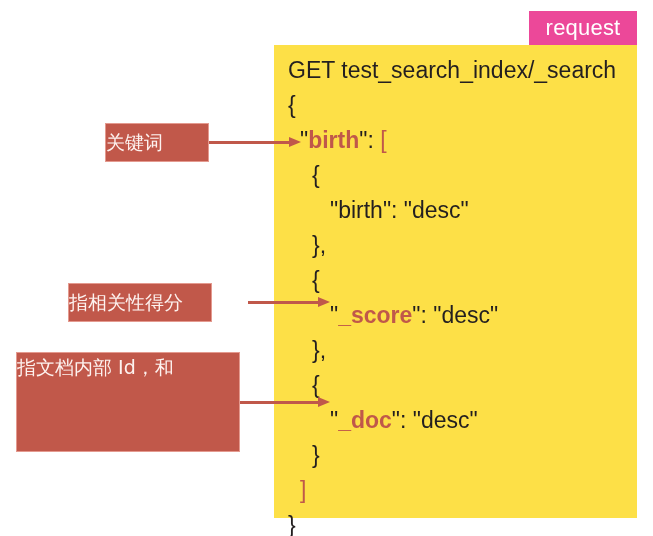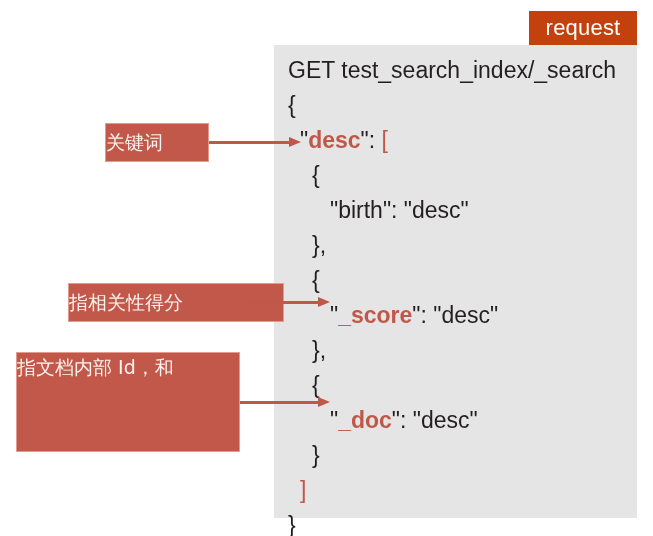--- a/index.html
+++ b/index.html
@@ -15,36 +15,36 @@
     font-family: "Liberation Sans", "DejaVu Sans", sans-serif;
   }
 
   
   #request-badge {
     position: absolute;
     left: 529px;
     top: 11px;
     width: 108px;
     height: 34px;
-    background: #c2410c;
+    background: #ec4899;
     color: #ffffff;
     font-size: 22px;
     line-height: 34px;
     text-align: center;
     letter-spacing: 0.2px;
   }
 
   
   #code-panel {
     position: absolute;
     left: 274px;
     top: 45px;
     width: 363px;
     height: 473px;
-    background: #e5e5e5;
+    background: #fde047;
   }
   #code-lines {
     position: absolute;
     left: 14px;
     top: 8px;
     right: 0;
   }
   .code-line {
     height: 35px;
     line-height: 35px;
@@ -80,21 +80,21 @@
     left: 105px;
     top: 123px;
     width: 104px;
     height: 39px;
     font-size: 19px;
     line-height: 37px;
   }
   #anno-score {
     left: 68px;
     top: 283px;
-    width: 216px;
+    width: 144px;
     height: 39px;
     font-size: 19px;
     line-height: 37px;
   }
   #anno-doc {
     left: 16px;
     top: 352px;
     width: 224px;
     height: 100px;
     font-size: 19px;
@@ -140,21 +140,21 @@
 </style>
 </head>
 <body>
 
 <div id="request-badge">request</div>
 
 <div id="code-panel">
   <div id="code-lines">
       <div class="code-line"><span>GET test_search_index/_search</span></div>
       <div class="code-line"><span>{</span></div>
-      <div class="code-line"><span class="ind1"></span><span class="punct-dark">"</span><span class="kw">desc</span><span class="punct-dark">": </span><span class="punct-red">[</span></div>
+      <div class="code-line"><span class="ind1"></span><span class="punct-dark">"</span><span class="kw">birth</span><span class="punct-dark">": </span><span class="punct-red">[</span></div>
       <div class="code-line"><span class="ind2"></span><span>{</span></div>
       <div class="code-line"><span class="ind3"></span><span>"birth": "desc"</span></div>
       <div class="code-line"><span class="ind2"></span><span>},</span></div>
       <div class="code-line"><span class="ind2"></span><span>{</span></div>
       <div class="code-line"><span class="ind3"></span><span class="punct-dark">"</span><span class="kw">_score</span><span class="punct-dark">": "desc"</span></div>
       <div class="code-line"><span class="ind2"></span><span>},</span></div>
       <div class="code-line"><span class="ind2"></span><span>{</span></div>
       <div class="code-line"><span class="ind3"></span><span class="punct-dark">"</span><span class="kw">_doc</span><span class="punct-dark">": "desc"</span></div>
       <div class="code-line"><span class="ind2"></span><span>}</span></div>
       <div class="code-line"><span class="ind1"></span><span class="punct-red">]</span></div>

